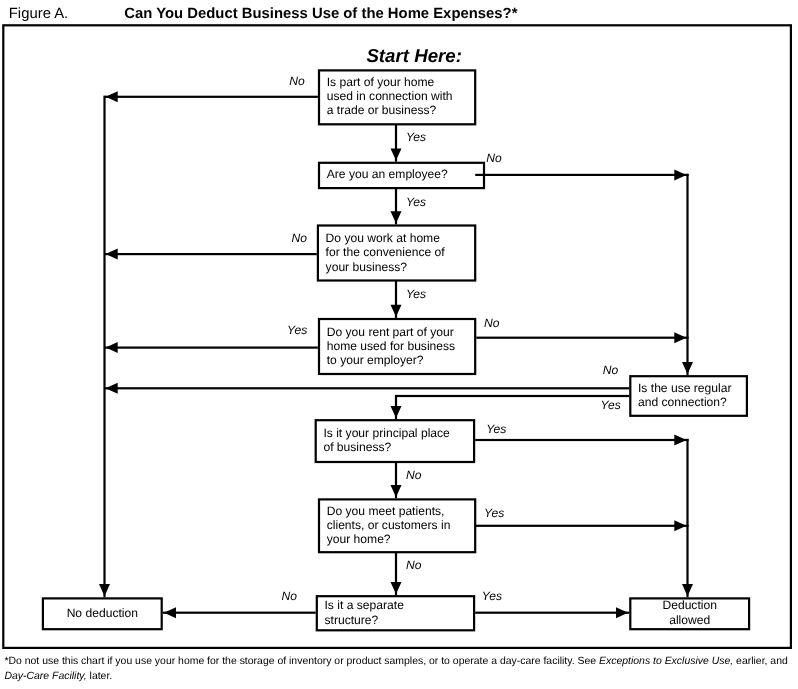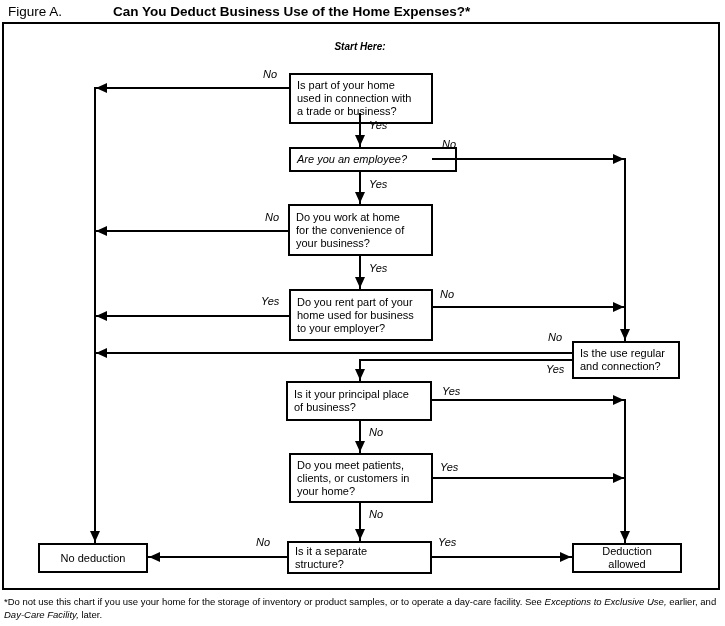--- a/index.html
+++ b/index.html
@@ -9,22 +9,22 @@
     overflow:hidden;
   }
   .abs{position:absolute;}
   
   #title{left:8px;top:4px;font-size:13.5px;white-space:nowrap;}
   #title .prefix{font-weight:400;margin-right:7px;}
   #title .main{font-weight:700;margin-left:44px;}
   
   #frame{left:2px;top:22px;width:714px;height:564px;border:2px solid #000;background:#fff;}
   
-  .start-lbl{left:300px;top:41px;width:120px;text-align:center;
-    font-weight:700;font-style:italic;font-size:10px;}
+  .start-lbl{left:300px;top:41px;width:120px;text-align:right;
+    font-weight:700;font-style:italic;font-size:17px;}
   
   .box{
     border:2px solid #000;background:#fff;box-sizing:border-box;
     font-size:11px;line-height:13px;white-space:pre-line;
     display:flex;align-items:center;padding:2px 3px 2px 6px;
   }
   .box.center{justify-content:center;text-align:center;padding:13px;}
   
   .hline{height:2px;background:#000;}
   .vline{width:2px;background:#000;}
@@ -43,24 +43,24 @@
 <body>
 
 <div class="abs" id="title">
   <span class="prefix">Figure A.</span><span class="main">Can You Deduct Business Use of the Home Expenses?*</span>
 </div>
 
 <div class="abs" id="frame"></div>
 
 <div class="abs start-lbl">Start Here:</div>
 
-<div class="abs box" style="left:289px;top:73px;width:144px;height:51px;">Is part of your home
+<div class="abs box" style="left:289px;top:63px;width:144px;height:51px;">Is part of your home
 used in connection with
 a trade or business?</div>
-<div class="abs box" style="left:289px;top:147px;width:168px;height:25px;font-style:italic;">Are you an employee?</div>
+<div class="abs box" style="left:289px;top:147px;width:152px;height:25px;">Are you an employee?</div>
 <div class="abs box" style="left:288px;top:204px;width:145px;height:52px;">Do you work at home
 for the convenience of
 your business?</div>
 <div class="abs box" style="left:289px;top:289px;width:144px;height:52px;">Do you rent part of your
 home used for business
 to your employer?</div>
 <div class="abs box" style="left:572px;top:341px;width:108px;height:38px;">Is the use regular
 and connection?</div>
 <div class="abs box" style="left:286px;top:381px;width:146px;height:40px;">Is it your principal place
 of business?</div>

